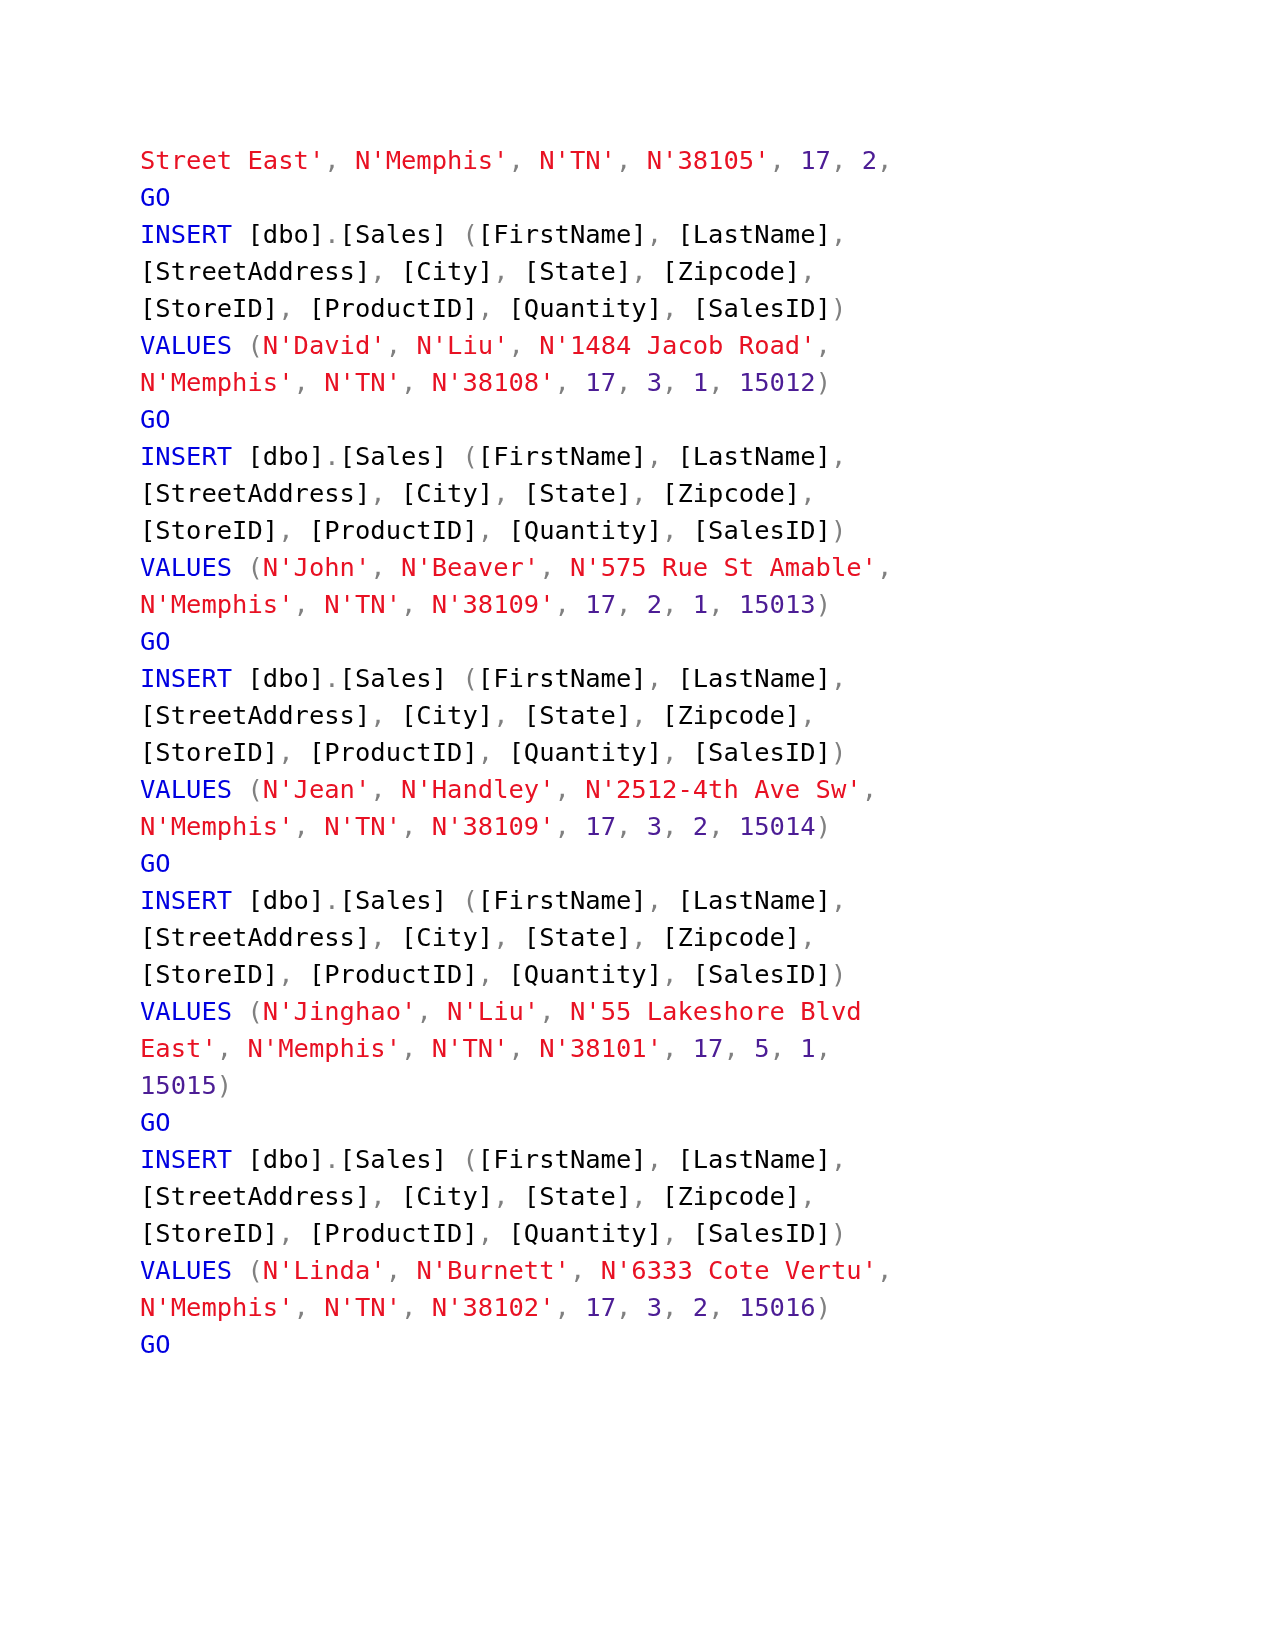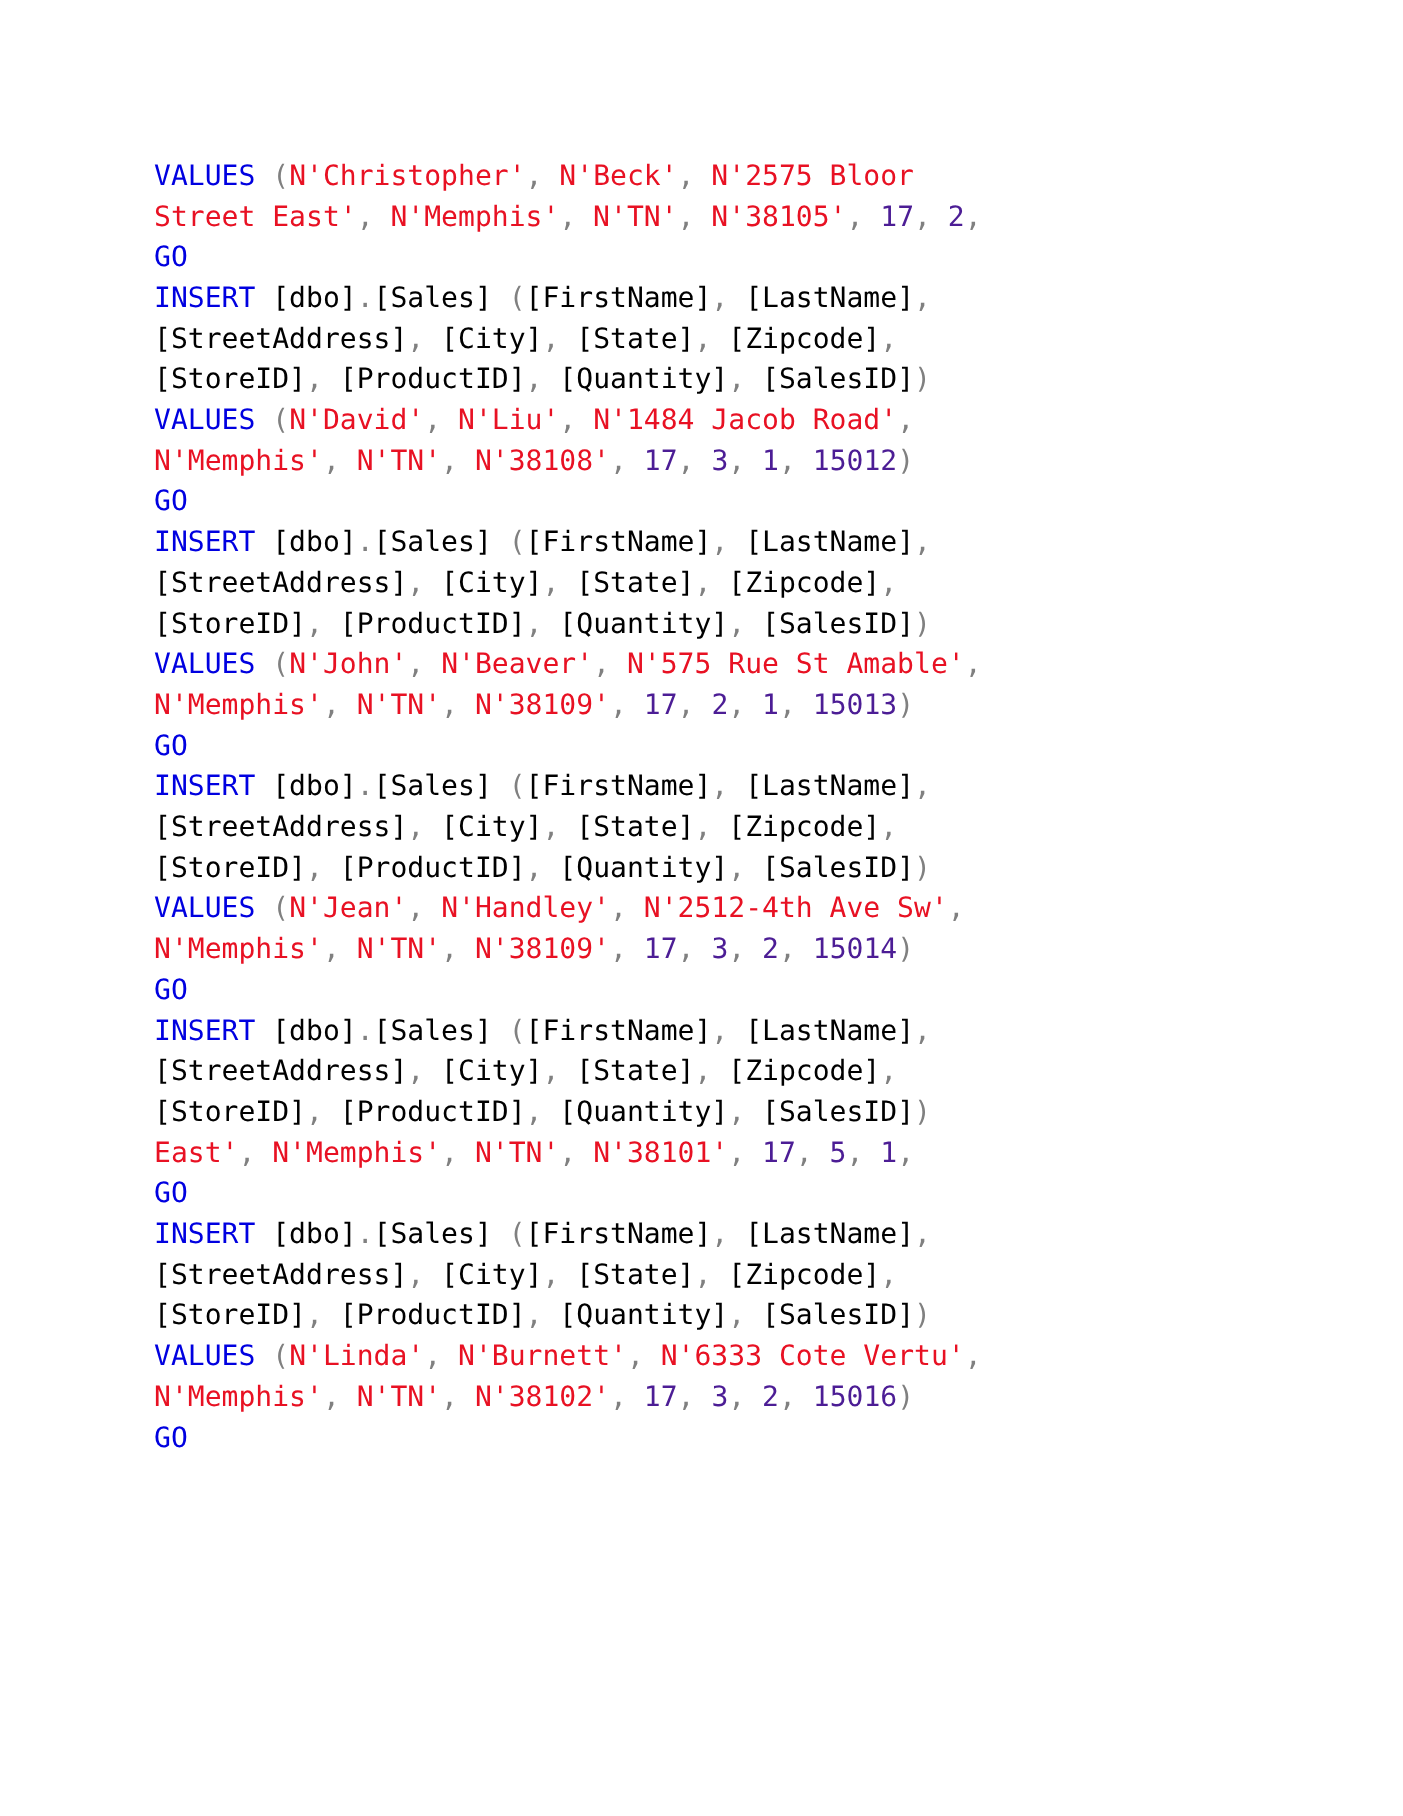--- a/index.html
+++ b/index.html
@@ -31,21 +31,20 @@
   .ident{ color: #000000; }
   .str  { color: #e81123; }
   .num  { color: #4c1d95; }
   .punc { color: #808080; }
   .plain{ color: #1a1a1a; }
 </style>
 </head>
 <body>
 
 <div id="sql-document">
-    <div class="code-line"><span class="tok kw">VALUES</span><span class="tok plain"> </span><span class="tok punc">(</span><span class="tok str">N'Christopher'</span><span class="tok punc">,</span><span class="tok plain"> </span><span class="tok str">N'Beck'</span><span class="tok punc">,</span><span class="tok plain"> </span><span class="tok str">N'2575 Bloor</span></div>
     <div class="code-line"><span class="tok str">Street East'</span><span class="tok punc">,</span><span class="tok plain"> </span><span class="tok str">N'Memphis'</span><span class="tok punc">,</span><span class="tok plain"> </span><span class="tok str">N'TN'</span><span class="tok punc">,</span><span class="tok plain"> </span><span class="tok str">N'38105'</span><span class="tok punc">,</span><span class="tok plain"> </span><span class="tok num">17</span><span class="tok punc">,</span><span class="tok plain"> </span><span class="tok num">2</span><span class="tok punc">,</span></div>
     <div class="code-line"><span class="tok kw">GO</span></div>
     <div class="code-line"><span class="tok kw">INSERT</span><span class="tok plain"> </span><span class="tok ident">[dbo]</span><span class="tok punc">.</span><span class="tok ident">[Sales]</span><span class="tok plain"> </span><span class="tok punc">(</span><span class="tok ident">[FirstName]</span><span class="tok punc">,</span><span class="tok plain"> </span><span class="tok ident">[LastName]</span><span class="tok punc">,</span></div>
     <div class="code-line"><span class="tok ident">[StreetAddress]</span><span class="tok punc">,</span><span class="tok plain"> </span><span class="tok ident">[City]</span><span class="tok punc">,</span><span class="tok plain"> </span><span class="tok ident">[State]</span><span class="tok punc">,</span><span class="tok plain"> </span><span class="tok ident">[Zipcode]</span><span class="tok punc">,</span></div>
     <div class="code-line"><span class="tok ident">[StoreID]</span><span class="tok punc">,</span><span class="tok plain"> </span><span class="tok ident">[ProductID]</span><span class="tok punc">,</span><span class="tok plain"> </span><span class="tok ident">[Quantity]</span><span class="tok punc">,</span><span class="tok plain"> </span><span class="tok ident">[SalesID]</span><span class="tok punc">)</span></div>
     <div class="code-line"><span class="tok kw">VALUES</span><span class="tok plain"> </span><span class="tok punc">(</span><span class="tok str">N'David'</span><span class="tok punc">,</span><span class="tok plain"> </span><span class="tok str">N'Liu'</span><span class="tok punc">,</span><span class="tok plain"> </span><span class="tok str">N'1484 Jacob Road'</span><span class="tok punc">,</span></div>
     <div class="code-line"><span class="tok str">N'Memphis'</span><span class="tok punc">,</span><span class="tok plain"> </span><span class="tok str">N'TN'</span><span class="tok punc">,</span><span class="tok plain"> </span><span class="tok str">N'38108'</span><span class="tok punc">,</span><span class="tok plain"> </span><span class="tok num">17</span><span class="tok punc">,</span><span class="tok plain"> </span><span class="tok num">3</span><span class="tok punc">,</span><span class="tok plain"> </span><span class="tok num">1</span><span class="tok punc">,</span><span class="tok plain"> </span><span class="tok num">15012</span><span class="tok punc">)</span></div>
     <div class="code-line"><span class="tok kw">GO</span></div>
     <div class="code-line"><span class="tok kw">INSERT</span><span class="tok plain"> </span><span class="tok ident">[dbo]</span><span class="tok punc">.</span><span class="tok ident">[Sales]</span><span class="tok plain"> </span><span class="tok punc">(</span><span class="tok ident">[FirstName]</span><span class="tok punc">,</span><span class="tok plain"> </span><span class="tok ident">[LastName]</span><span class="tok punc">,</span></div>
     <div class="code-line"><span class="tok ident">[StreetAddress]</span><span class="tok punc">,</span><span class="tok plain"> </span><span class="tok ident">[City]</span><span class="tok punc">,</span><span class="tok plain"> </span><span class="tok ident">[State]</span><span class="tok punc">,</span><span class="tok plain"> </span><span class="tok ident">[Zipcode]</span><span class="tok punc">,</span></div>
@@ -55,21 +54,23 @@
     <div class="code-line"><span class="tok kw">GO</span></div>
     <div class="code-line"><span class="tok kw">INSERT</span><span class="tok plain"> </span><span class="tok ident">[dbo]</span><span class="tok punc">.</span><span class="tok ident">[Sales]</span><span class="tok plain"> </span><span class="tok punc">(</span><span class="tok ident">[FirstName]</span><span class="tok punc">,</span><span class="tok plain"> </span><span class="tok ident">[LastName]</span><span class="tok punc">,</span></div>
     <div class="code-line"><span class="tok ident">[StreetAddress]</span><span class="tok punc">,</span><span class="tok plain"> </span><span class="tok ident">[City]</span><span class="tok punc">,</span><span class="tok plain"> </span><span class="tok ident">[State]</span><span class="tok punc">,</span><span class="tok plain"> </span><span class="tok ident">[Zipcode]</span><span class="tok punc">,</span></div>
     <div class="code-line"><span class="tok ident">[StoreID]</span><span class="tok punc">,</span><span class="tok plain"> </span><span class="tok ident">[ProductID]</span><span class="tok punc">,</span><span class="tok plain"> </span><span class="tok ident">[Quantity]</span><span class="tok punc">,</span><span class="tok plain"> </span><span class="tok ident">[SalesID]</span><span class="tok punc">)</span></div>
     <div class="code-line"><span class="tok kw">VALUES</span><span class="tok plain"> </span><span class="tok punc">(</span><span class="tok str">N'Jean'</span><span class="tok punc">,</span><span class="tok plain"> </span><span class="tok str">N'Handley'</span><span class="tok punc">,</span><span class="tok plain"> </span><span class="tok str">N'2512-4th Ave Sw'</span><span class="tok punc">,</span></div>
     <div class="code-line"><span class="tok str">N'Memphis'</span><span class="tok punc">,</span><span class="tok plain"> </span><span class="tok str">N'TN'</span><span class="tok punc">,</span><span class="tok plain"> </span><span class="tok str">N'38109'</span><span class="tok punc">,</span><span class="tok plain"> </span><span class="tok num">17</span><span class="tok punc">,</span><span class="tok plain"> </span><span class="tok num">3</span><span class="tok punc">,</span><span class="tok plain"> </span><span class="tok num">2</span><span class="tok punc">,</span><span class="tok plain"> </span><span class="tok num">15014</span><span class="tok punc">)</span></div>
     <div class="code-line"><span class="tok kw">GO</span></div>
     <div class="code-line"><span class="tok kw">INSERT</span><span class="tok plain"> </span><span class="tok ident">[dbo]</span><span class="tok punc">.</span><span class="tok ident">[Sales]</span><span class="tok plain"> </span><span class="tok punc">(</span><span class="tok ident">[FirstName]</span><span class="tok punc">,</span><span class="tok plain"> </span><span class="tok ident">[LastName]</span><span class="tok punc">,</span></div>
     <div class="code-line"><span class="tok ident">[StreetAddress]</span><span class="tok punc">,</span><span class="tok plain"> </span><span class="tok ident">[City]</span><span class="tok punc">,</span><span class="tok plain"> </span><span class="tok ident">[State]</span><span class="tok punc">,</span><span class="tok plain"> </span><span class="tok ident">[Zipcode]</span><span class="tok punc">,</span></div>
     <div class="code-line"><span class="tok ident">[StoreID]</span><span class="tok punc">,</span><span class="tok plain"> </span><span class="tok ident">[ProductID]</span><span class="tok punc">,</span><span class="tok plain"> </span><span class="tok ident">[Quantity]</span><span class="tok punc">,</span><span class="tok plain"> </span><span class="tok ident">[SalesID]</span><span class="tok punc">)</span></div>
+    <div class="code-line"><span class="tok kw">VALUES</span><span class="tok plain"> </span><span class="tok punc">(</span><span class="tok str">N'Jinghao'</span><span class="tok punc">,</span><span class="tok plain"> </span><span class="tok str">N'Liu'</span><span class="tok punc">,</span><span class="tok plain"> </span><span class="tok str">N'55 Lakeshore Blvd</span></div>
     <div class="code-line"><span class="tok str">East'</span><span class="tok punc">,</span><span class="tok plain"> </span><span class="tok str">N'Memphis'</span><span class="tok punc">,</span><span class="tok plain"> </span><span class="tok str">N'TN'</span><span class="tok punc">,</span><span class="tok plain"> </span><span class="tok str">N'38101'</span><span class="tok punc">,</span><span class="tok plain"> </span><span class="tok num">17</span><span class="tok punc">,</span><span class="tok plain"> </span><span class="tok num">5</span><span class="tok punc">,</span><span class="tok plain"> </span><span class="tok num">1</span><span class="tok punc">,</span></div>
+    <div class="code-line"><span class="tok num">15015</span><span class="tok punc">)</span></div>
     <div class="code-line"><span class="tok kw">GO</span></div>
     <div class="code-line"><span class="tok kw">INSERT</span><span class="tok plain"> </span><span class="tok ident">[dbo]</span><span class="tok punc">.</span><span class="tok ident">[Sales]</span><span class="tok plain"> </span><span class="tok punc">(</span><span class="tok ident">[FirstName]</span><span class="tok punc">,</span><span class="tok plain"> </span><span class="tok ident">[LastName]</span><span class="tok punc">,</span></div>
     <div class="code-line"><span class="tok ident">[StreetAddress]</span><span class="tok punc">,</span><span class="tok plain"> </span><span class="tok ident">[City]</span><span class="tok punc">,</span><span class="tok plain"> </span><span class="tok ident">[State]</span><span class="tok punc">,</span><span class="tok plain"> </span><span class="tok ident">[Zipcode]</span><span class="tok punc">,</span></div>
     <div class="code-line"><span class="tok ident">[StoreID]</span><span class="tok punc">,</span><span class="tok plain"> </span><span class="tok ident">[ProductID]</span><span class="tok punc">,</span><span class="tok plain"> </span><span class="tok ident">[Quantity]</span><span class="tok punc">,</span><span class="tok plain"> </span><span class="tok ident">[SalesID]</span><span class="tok punc">)</span></div>
     <div class="code-line"><span class="tok kw">VALUES</span><span class="tok plain"> </span><span class="tok punc">(</span><span class="tok str">N'Linda'</span><span class="tok punc">,</span><span class="tok plain"> </span><span class="tok str">N'Burnett'</span><span class="tok punc">,</span><span class="tok plain"> </span><span class="tok str">N'6333 Cote Vertu'</span><span class="tok punc">,</span></div>
     <div class="code-line"><span class="tok str">N'Memphis'</span><span class="tok punc">,</span><span class="tok plain"> </span><span class="tok str">N'TN'</span><span class="tok punc">,</span><span class="tok plain"> </span><span class="tok str">N'38102'</span><span class="tok punc">,</span><span class="tok plain"> </span><span class="tok num">17</span><span class="tok punc">,</span><span class="tok plain"> </span><span class="tok num">3</span><span class="tok punc">,</span><span class="tok plain"> </span><span class="tok num">2</span><span class="tok punc">,</span><span class="tok plain"> </span><span class="tok num">15016</span><span class="tok punc">)</span></div>
     <div class="code-line"><span class="tok kw">GO</span></div>
   </div>
 
 </body></html>

